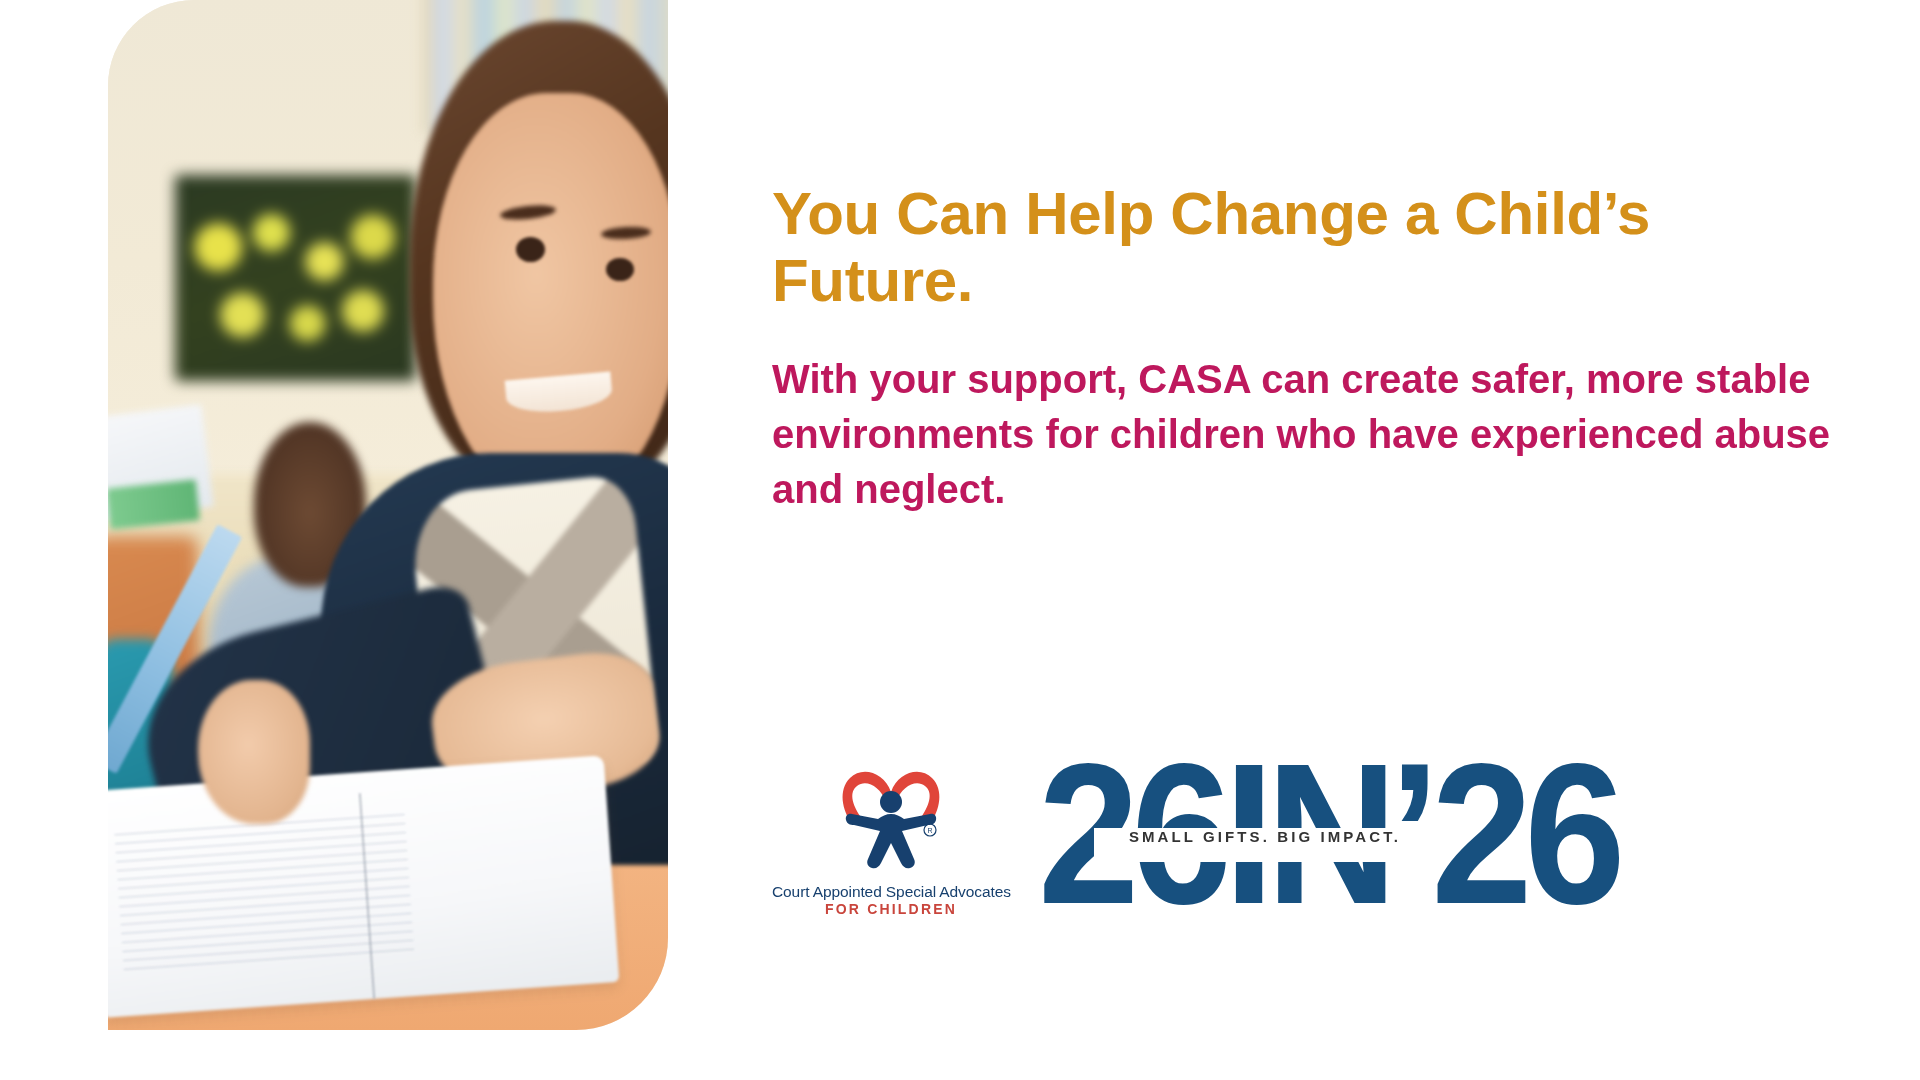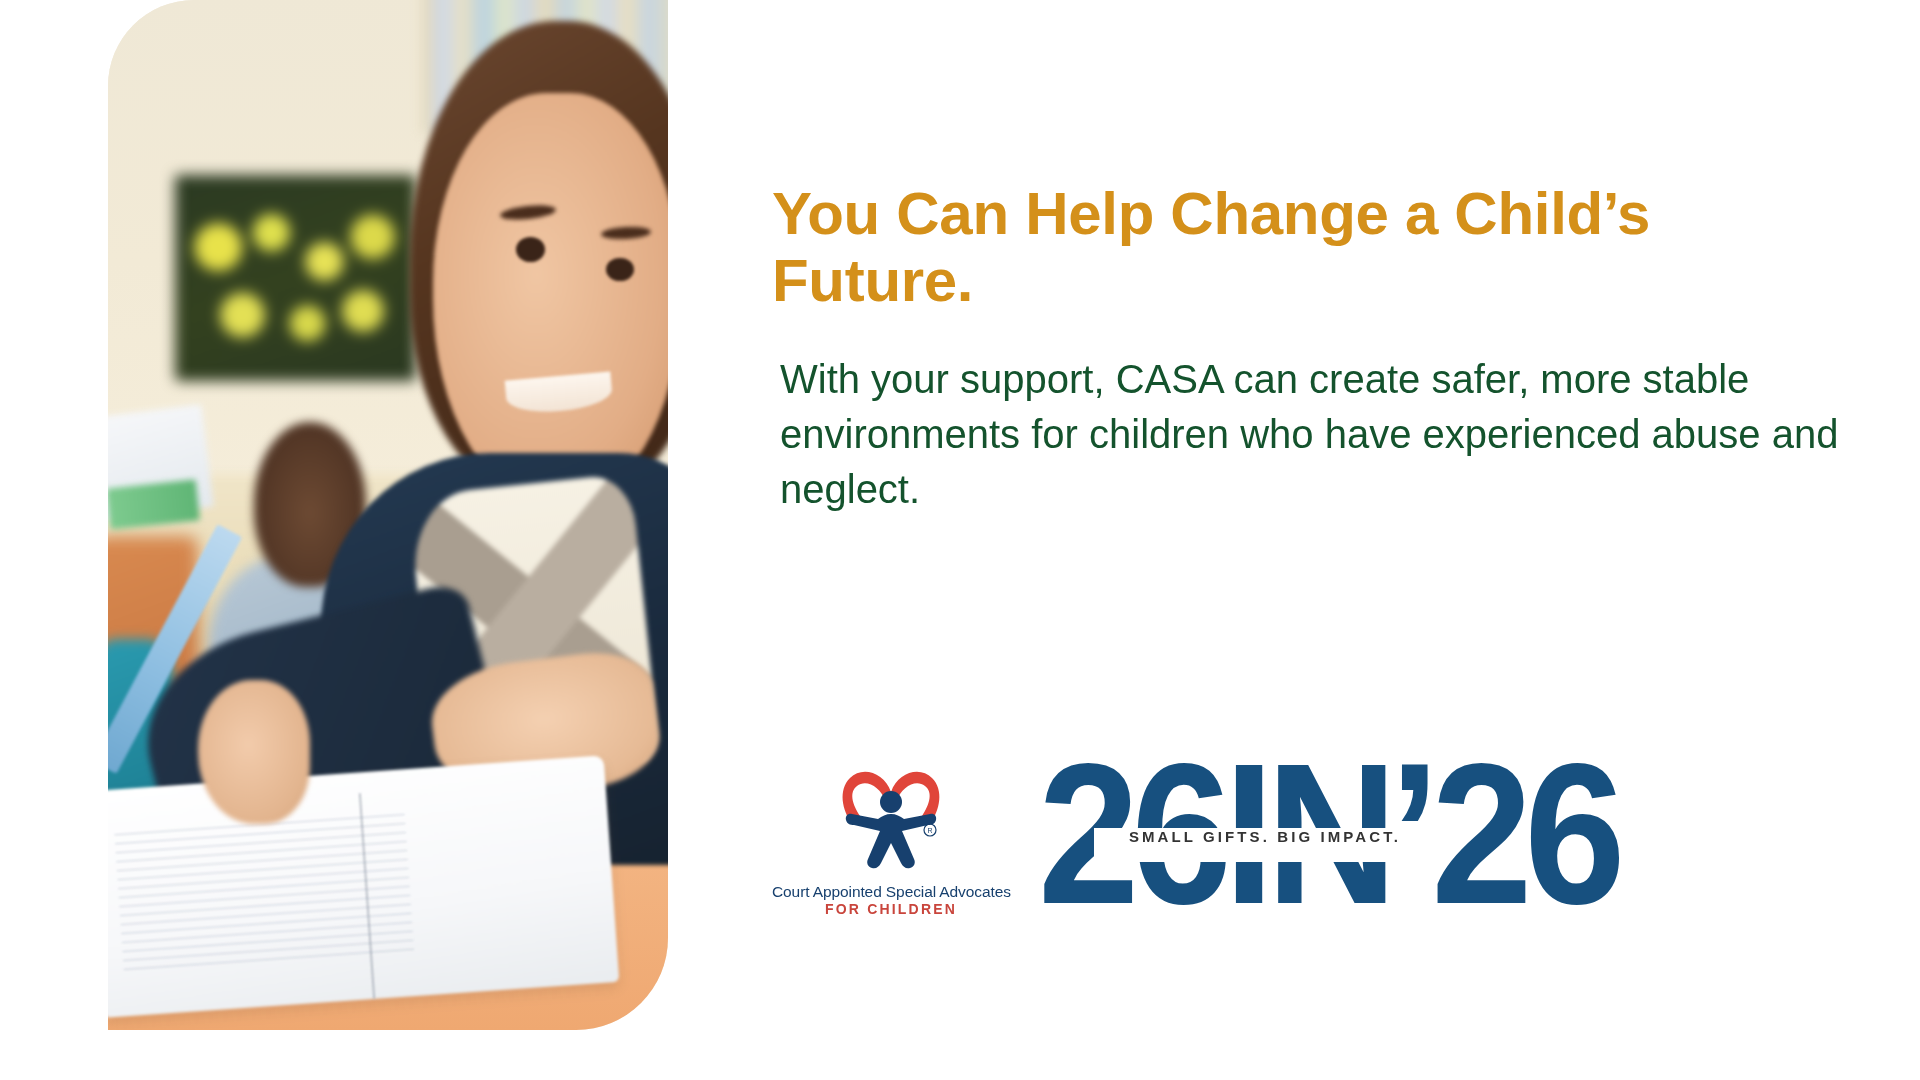--- a/index.html
+++ b/index.html
@@ -232,26 +232,26 @@
     left:0; top:180px;
     width:1020px;
     font-size:60px;
     line-height:1.12;
     font-weight:bold;
     color:#D4901A;
     letter-spacing:-0.3px;
   }
   .subtext {
     position:absolute;
-    left:8px; top:352px;
+    left:0; top:352px;
     width:1080px;
     font-size:40px;
     line-height:1.37;
-    font-weight:normal;
-    color:#14532d;
+    font-weight:bold;
+    color:#be185d;
   }
 
   
   .logo-row {
     position:absolute;
     left:0; top:750px;
     display:flex;
     align-items:flex-start;
   }
 

